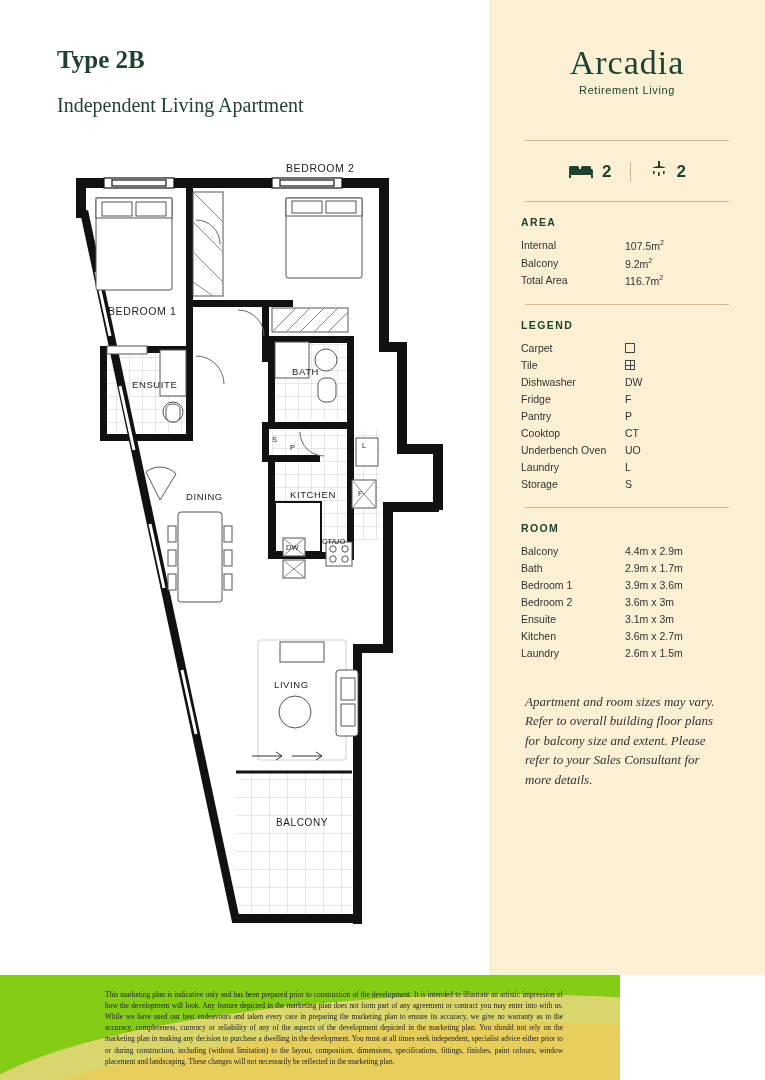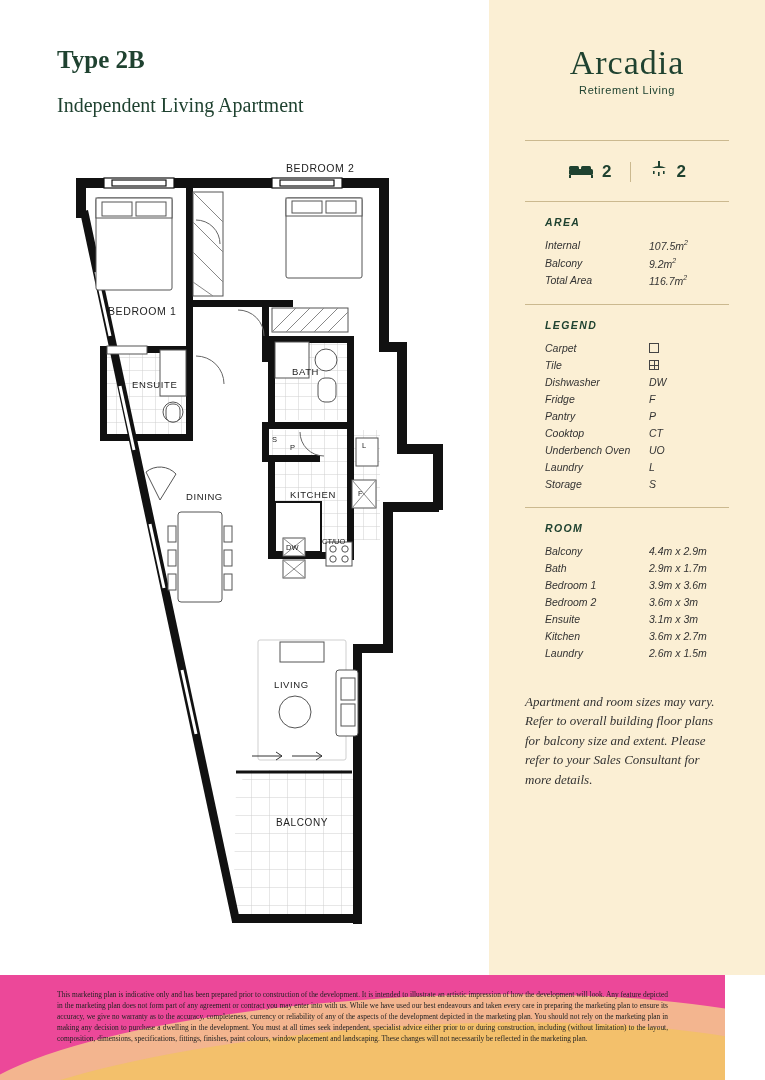--- a/index.html
+++ b/index.html
@@ -31,21 +31,21 @@
 
   .counts {
     display:flex; align-items:center; justify-content:center; gap:18px;
     padding:20px 0 18px 0;
   }
   .count-item { display:flex; align-items:center; gap:8px; color:#1f4230; }
   .count-num { font-size:17px; font-weight:bold; color:#1f4230; }
   .vsep { width:1px; height:20px; background:#cbb98f; }
 
   .block { padding:14px 0 14px 0; }
-  .block-inner { padding:0 56px;font-style:italic; }
+  .block-inner { padding:0 32px; }
   .block-title {
     font-size:10.5px; letter-spacing:1.4px; color:#1f4230; font-weight:bold;
     margin-bottom:9px;
   }
   .row {
     display:flex; font-size:10.5px; color:#333; line-height:1.62;
   }
   .row .k { width:104px; flex:0 0 104px; }
   .row .v { flex:1; }
   .row .v.sq sup { font-size:7px; }
@@ -80,22 +80,22 @@
     font-family:"Liberation Serif", serif;
     font-size:20px; color:#1f4230;
   }
 
   
   .plan { position:absolute; left:0; top:150px; width:489px; height:800px; }
   .plan svg { display:block; }
 
   
   .footer {
-    position:absolute; left:0; top:975px; width:725px; height:105px;
-    background:#ec4899; overflow:hidden;
+    position:absolute; left:0; top:975px; width:620px; height:105px;
+    background:#84cc16; overflow:hidden;padding-left:48px;
   }
   .footer .swoosh1 {
     position:absolute; left:-40px; top:22px; width:900px; height:160px;
     background:#f6d98c; border-radius:50% 50% 0 0 / 60% 60% 0 0;
     transform: rotate(-3deg);
     opacity:.75;
   }
   .footer .swoosh2 {
     position:absolute; left:-60px; top:52px; width:900px; height:160px;
     background:#f2c84f; border-radius:50% 50% 0 0 / 60% 60% 0 0;

